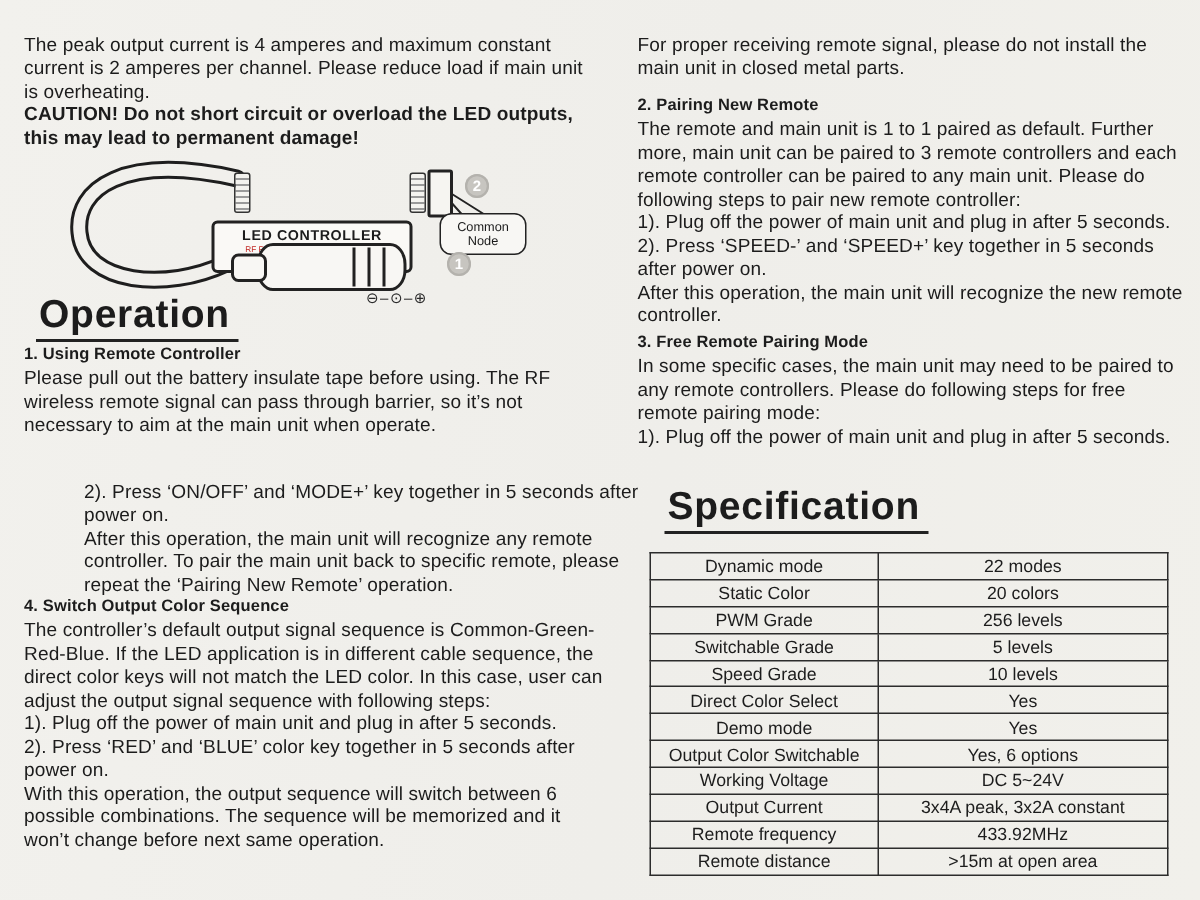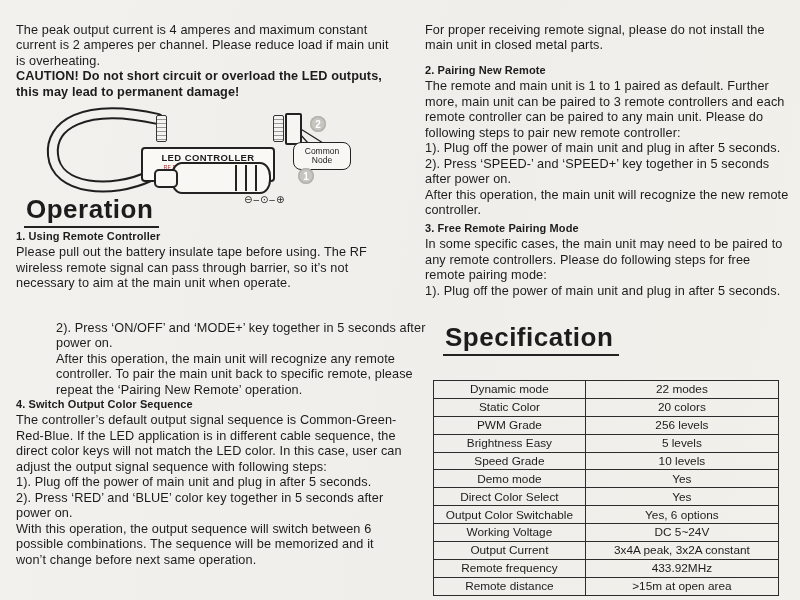--- a/index.html
+++ b/index.html
@@ -62,21 +62,21 @@
     background:#c7c5c0;color:#fff;font-weight:bold;font-size:10px;
     display:flex;align-items:center;justify-content:center;
     box-shadow:inset 0 0 0 1.5px #b4b2ad;
   }
   .marker-2{left:280px;top:18px;}
   .marker-1{left:268px;top:70px;}
   .polarity{position:absolute;left:214px;top:96px;font-size:10px;color:#2a2a2a;letter-spacing:1px;}
 
   
   .spec-table{
-    position:absolute;left:433px;top:380px;width:346px;
+    position:absolute;left:433px;top:368px;width:346px;
     border-collapse:collapse;font-size:11.8px;
   }
   .spec-table td{
     border:1px solid #2c2c2c;text-align:center;padding:1.2px 2px;height:14.5px;
   }
   .spec-table td.spec-label{width:44%;}
 </style>
 </head>
 <body>
 
@@ -167,36 +167,36 @@
         </tr>
         <tr>
           <td class="spec-label">Static Color</td>
           <td>20 colors</td>
         </tr>
         <tr>
           <td class="spec-label">PWM Grade</td>
           <td>256 levels</td>
         </tr>
         <tr>
-          <td class="spec-label">Brightness Easy</td>
+          <td class="spec-label">Switchable Grade</td>
           <td>5 levels</td>
         </tr>
         <tr>
           <td class="spec-label">Speed Grade</td>
           <td>10 levels</td>
         </tr>
         <tr>
+          <td class="spec-label">Direct Color Select</td>
+          <td>Yes</td>
+        </tr>
+        <tr>
           <td class="spec-label">Demo mode</td>
           <td>Yes</td>
         </tr>
         <tr>
-          <td class="spec-label">Direct Color Select</td>
-          <td>Yes</td>
-        </tr>
-        <tr>
           <td class="spec-label">Output Color Switchable</td>
           <td>Yes, 6 options</td>
         </tr>
         <tr>
           <td class="spec-label">Working Voltage</td>
           <td>DC 5~24V</td>
         </tr>
         <tr>
           <td class="spec-label">Output Current</td>
           <td>3x4A peak, 3x2A constant</td>

